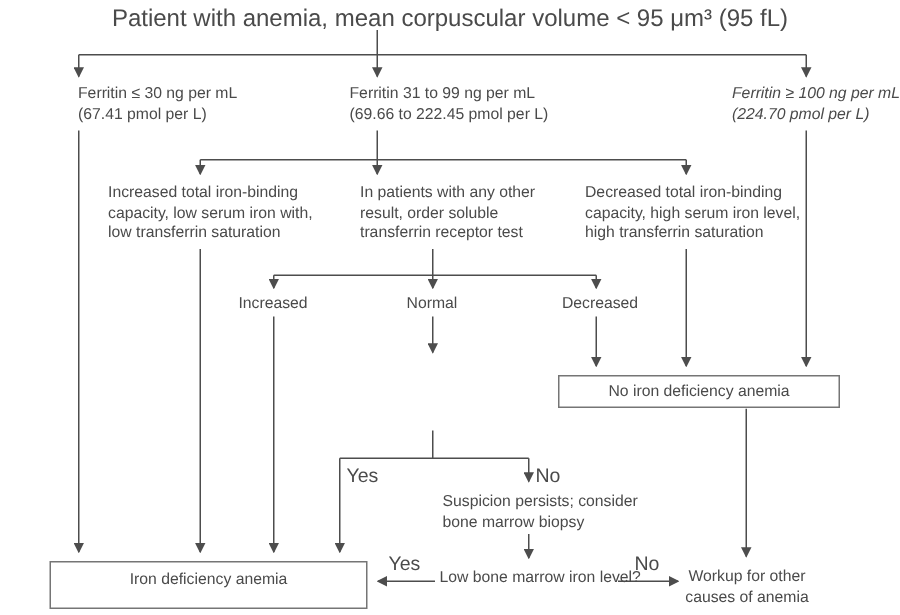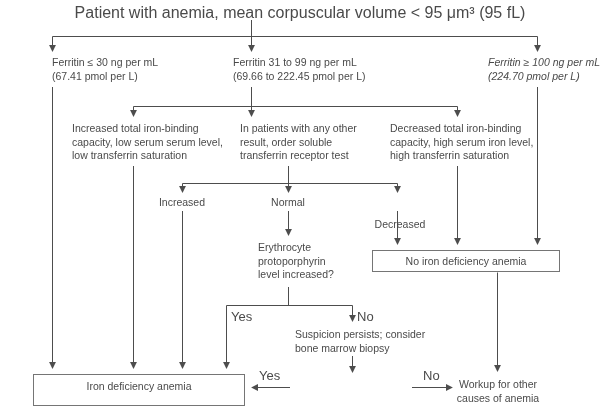--- a/index.html
+++ b/index.html
@@ -63,46 +63,44 @@
   <div class="title-row" style="top:4px;">Patient with anemia, mean corpuscular volume &lt; 95 μm³ (95 fL)</div>
 
   <div class="node" style="left:12px;top:56px;margin-left:40px;">Ferritin ≤ 30 ng per mL
 (67.41 pmol per L)</div>
   <div class="node" style="left:233px;top:56px;">Ferritin 31 to 99 ng per mL
 (69.66 to 222.45 pmol per L)</div>
   <div class="node" style="left:488px;top:56px;font-style:italic;">Ferritin ≥ 100 ng per mL
 (224.70 pmol per L)</div>
 
   <div class="node" style="left:72px;top:122px;">Increased total iron-binding
-capacity, low serum serum level,
+capacity, low serum iron with,
 low transferrin saturation</div>
   <div class="node" style="left:240px;top:122px;">In patients with any other
 result, order soluble
 transferrin receptor test</div>
   <div class="node" style="left:390px;top:122px;">Decreased total iron-binding
 capacity, high serum iron level,
 high transferrin saturation</div>
 
   <div class="node center" style="left:182px;top:196px;">Increased</div>
   <div class="node center" style="left:288px;top:196px;">Normal</div>
-  <div class="node center" style="left:400px;top:196px;margin-top:22px;">Decreased</div>
+  <div class="node center" style="left:400px;top:196px;">Decreased</div>
 
-  <div class="node" style="left:258px;top:241px;">Erythrocyte
-protoporphyrin
-level increased?</div>
 
   <div class="box" style="left:372px;top:250px;width:188px;height:22px;line-height:20px;">No iron deficiency anemia</div>
 
   <div class="edge-label" style="left:231px;top:311px;">Yes</div>
   <div class="edge-label" style="left:357px;top:311px;">No</div>
 
   <div class="node" style="left:295px;top:328px;">Suspicion persists; consider
 bone marrow biopsy</div>
 
   <div class="box" style="left:33px;top:374px;width:212px;height:32px;line-height:22px;">Iron deficiency anemia</div>
 
   <div class="edge-label" style="left:259px;top:370px;">Yes</div>
+  <div class="node" style="left:293px;top:379px;">Low bone marrow iron level?</div>
   <div class="edge-label" style="left:423px;top:370px;">No</div>
 
   <div class="node center" style="left:498px;top:378px;">Workup for other
 causes of anemia</div>
 
 </div>
 
 </body></html>

